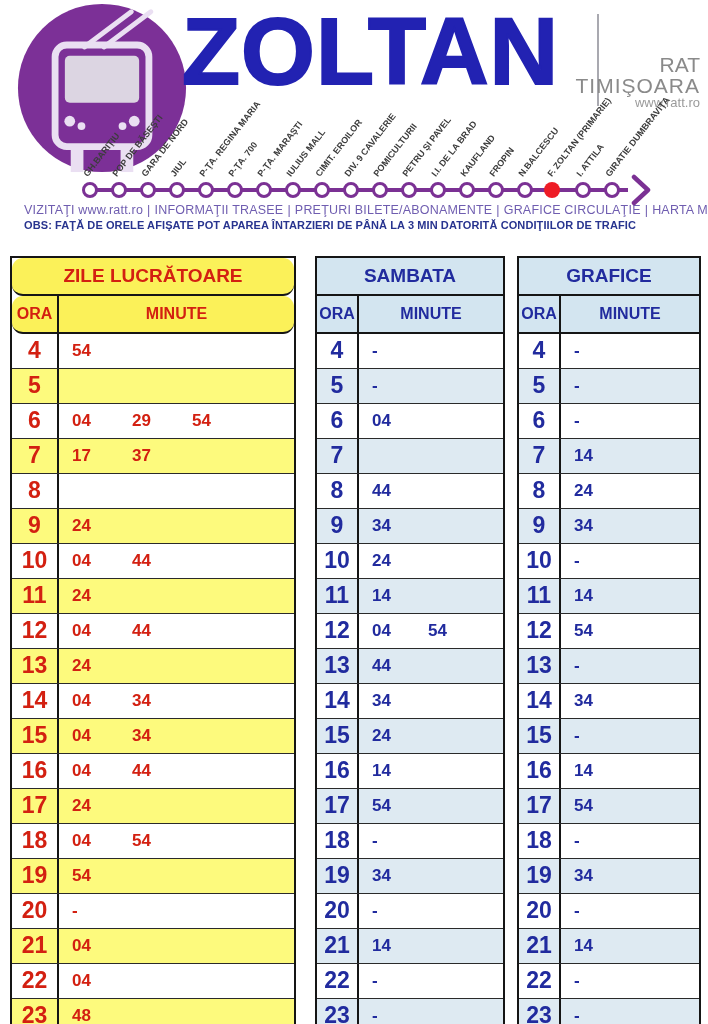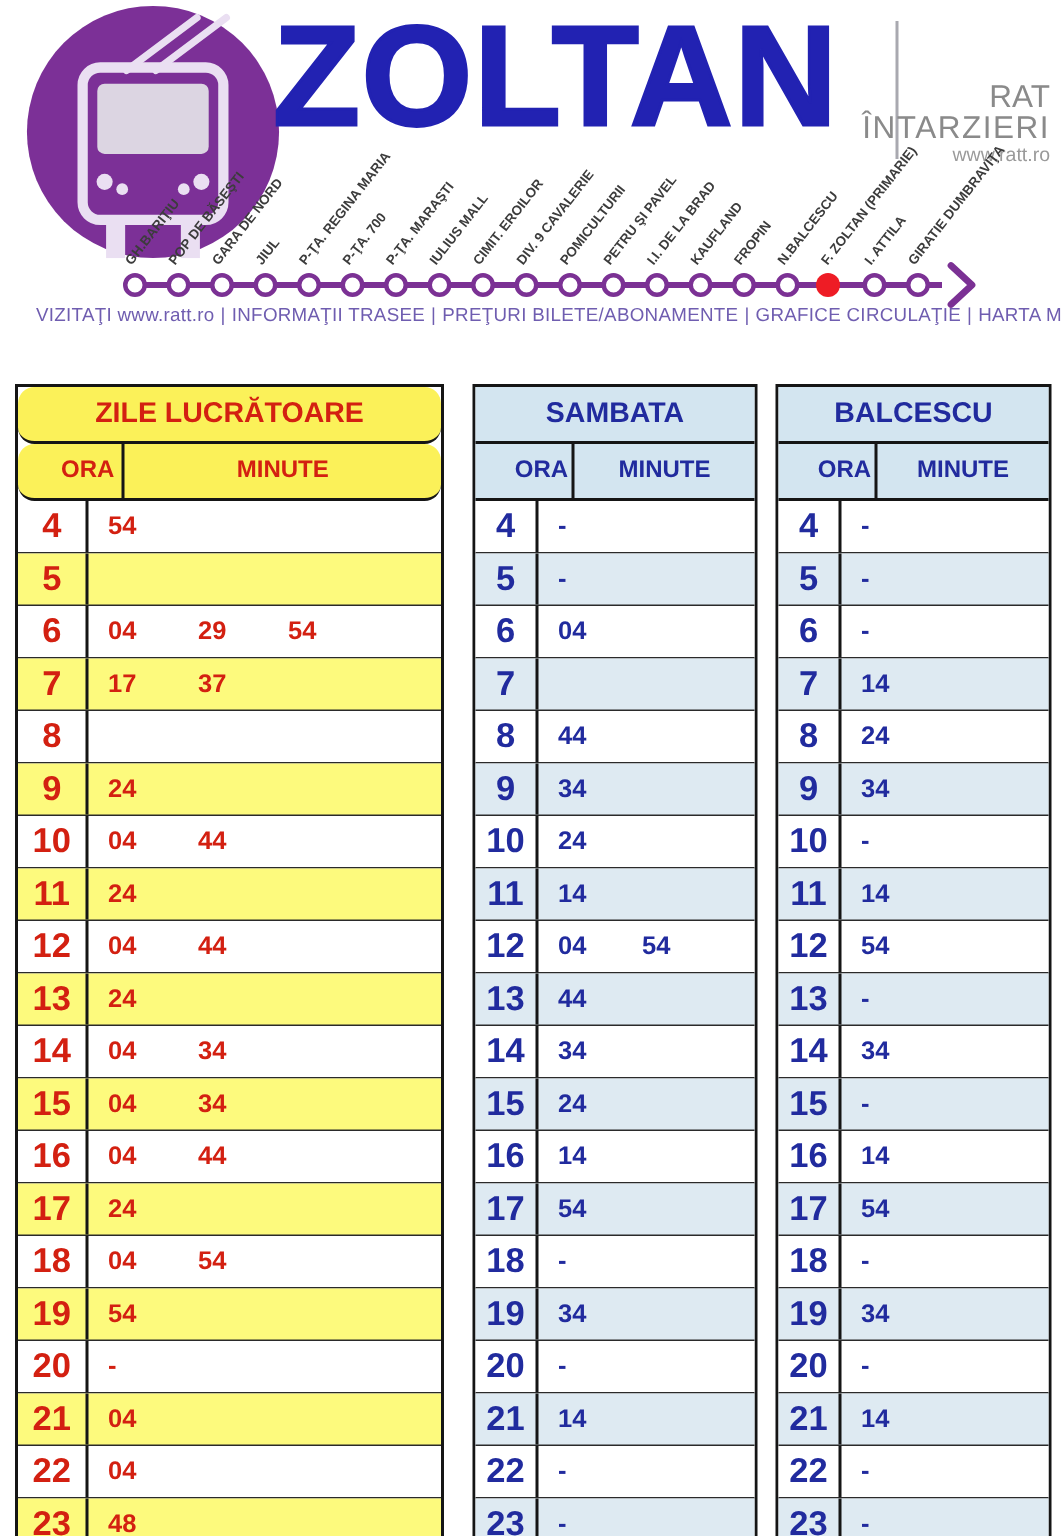--- a/index.html
+++ b/index.html
@@ -35,21 +35,21 @@
   .links-line{position:absolute;left:24px;top:203px;width:672px;font-size:12.5px;
               color:#6F5DB0;white-space:nowrap;letter-spacing:0.2px;}
   .links-line .sep{padding:0 4px;}
   .obs-line{position:absolute;left:24px;top:219px;width:672px;font-size:11px;font-weight:bold;
             color:#28348F;letter-spacing:0.1px;}
 
   
   .timetable{position:absolute;top:256px;border:2px solid #151515;background:#fff;box-sizing:border-box;}
   .tt-title{height:36px;line-height:36px;text-align:center;font-weight:bold;font-size:19px;
             border-bottom:2px solid #151515;}
-  .tt-head{display:flex;height:36px;border-bottom:2px solid #151515;padding-left:24px;}
+  .tt-head{display:flex;height:36px;border-bottom:2px solid #151515;}
   .h-ora{border-right:2px solid #151515;text-align:center;font-weight:bold;font-size:16px;
          line-height:36px;box-sizing:border-box;}
   .h-min{flex:1;text-align:center;font-weight:bold;font-size:16px;line-height:36px;}
   .trow{display:flex;height:34px;border-bottom:1px solid #2A2A2A;background:#fff;}
   .trow:last-child{border-bottom:none;}
   .hour{border-right:2px solid #151515;text-align:center;font-weight:bold;font-size:23px;
         line-height:33px;box-sizing:border-box;}
   .mins{flex:1;padding-left:13px;line-height:34px;}
   .min{display:inline-block;font-size:17px;font-weight:bold;}
 
@@ -90,21 +90,21 @@
     </svg>
   </div>
 
 
   <div class="route-title">ZOLTAN</div>
 
   <div class="vline"></div>
 
   <div class="org">
     <div class="l1">RAT</div>
-    <div class="l2">ÎNTARZIERI</div>
+    <div class="l2">TIMIŞOARA</div>
     <div class="l3">www.ratt.ro</div>
   </div>
 
   <div class="diagram">
     <div class="route-line"></div>
     <div class="arrow-svg">
       <svg width="22" height="32" viewBox="0 0 22 32">
         <path d="M4 3 L18 16 L4 29" stroke="#7B3194" stroke-width="4.5" fill="none" stroke-linecap="round" stroke-linejoin="round"></path>
       </svg>
     </div>
@@ -142,20 +142,21 @@
       <div class="st-label" style="left: 525px;">N.BALCESCU</div>
       <div class="st-dot hl" style="left: 546px;"></div>
       <div class="st-label" style="left: 554px;">F. ZOLTAN (PRIMARIE)</div>
       <div class="st-dot" style="left: 575px;"></div>
       <div class="st-label" style="left: 583px;">I. ATTILA</div>
       <div class="st-dot" style="left: 604px;"></div>
       <div class="st-label" style="left: 612px;">GIRATIE DUMBRAVIŢA</div>
     </div>
 
   <div class="links-line"><span>VIZITAŢI www.ratt.ro</span><span class="sep">|</span><span>INFORMAŢII TRASEE</span><span class="sep">|</span><span>PREŢURI BILETE/ABONAMENTE</span><span class="sep">|</span><span>GRAFICE CIRCULAŢIE</span><span class="sep">|</span><span>HARTA MTC</span></div>
+  <div class="obs-line">OBS: FAŢĂ DE ORELE AFIŞATE POT APAREA ÎNTARZIERI DE PÂNĂ LA 3 MIN DATORITĂ CONDIŢIILOR DE TRAFIC</div>
 
   <div class="timetable theme-red" id="table-weekday">
     <div class="tt-title">ZILE LUCRĂTOARE</div>
     <div class="tt-head">
       <div class="h-ora">ORA</div>
       <div class="h-min">MINUTE</div>
     </div>
     <div class="tt-body">
         <div class="trow">
           <div class="hour">4</div>
@@ -321,21 +322,21 @@
           <div class="mins"><span class="min">-</span></div>
         </div>
         <div class="trow alt">
           <div class="hour">23</div>
           <div class="mins"><span class="min">-</span></div>
         </div>
       </div>
   </div>
 
   <div class="timetable theme-blue" id="table-sunday">
-    <div class="tt-title">BALCESCU</div>
+    <div class="tt-title">GRAFICE</div>
     <div class="tt-head">
       <div class="h-ora">ORA</div>
       <div class="h-min">MINUTE</div>
     </div>
     <div class="tt-body">
         <div class="trow">
           <div class="hour">4</div>
           <div class="mins"><span class="min">-</span></div>
         </div>
         <div class="trow alt">

